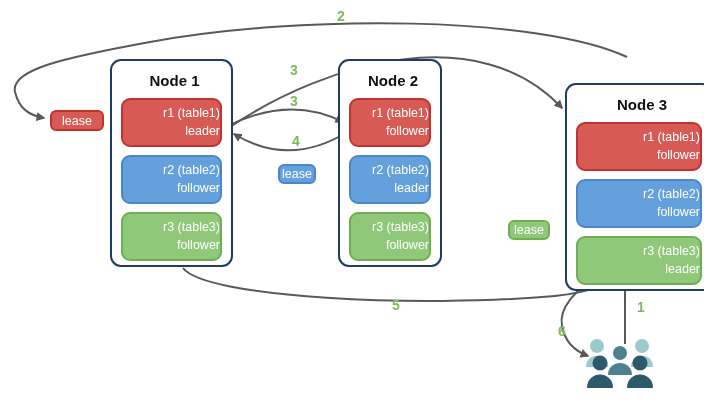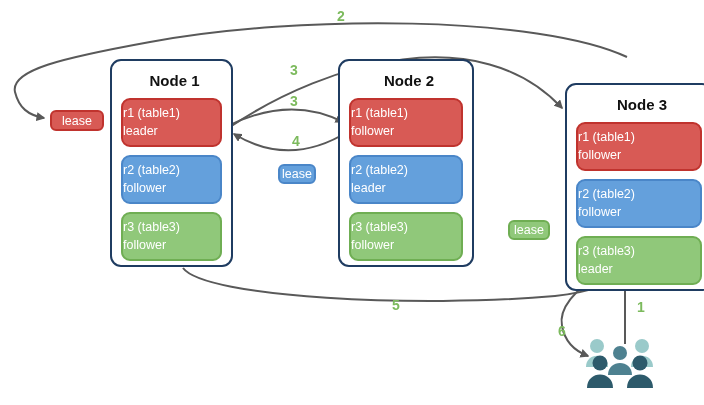--- a/index.html
+++ b/index.html
@@ -12,21 +12,21 @@
   .arrowhead{fill:var(--arrow);}
   .node{
     position:absolute;top:59px;height:208px;box-sizing:border-box;
     background:#fff;border:2px solid var(--node-border);border-radius:11px;
     text-align:center;
   }
   .node-title{margin-top:11px;font-weight:bold;font-size:15px;color:#111;padding-left:6px;}
   .replica{
     position:absolute;left:9px;right:9px;height:49px;box-sizing:border-box;
     border:2px solid;border-radius:9px;color:#fff;font-size:12.5px;line-height:1.4;
-    display:flex;flex-direction:column;justify-content:center;text-align:left;
+    display:flex;flex-direction:column;justify-content:center;text-align:right;
   }
   .replica.pos1{top:37px}.replica.pos2{top:94px}.replica.pos3{top:151px}
   .replica.red{background:var(--red);border-color:var(--red-border);}
   .replica.blue{background:var(--blue);border-color:var(--blue-border);}
   .replica.green{background:var(--green);border-color:var(--green-border);}
   .lease{
     position:absolute;box-sizing:border-box;border:2px solid;border-radius:6px;
     color:#fff;font-size:12.5px;text-align:center;
     display:flex;align-items:center;justify-content:center;
   }
@@ -70,21 +70,21 @@
     <div class="replica blue pos2">
       <span>r2 (table2)</span>
       <span>follower</span>
     </div>
     <div class="replica green pos3">
       <span>r3 (table3)</span>
       <span>follower</span>
     </div>
   </div>
 
-  <div class="node" style="left:338px;width:136px;">
+  <div class="node" style="left:338px;width:104px;">
     <div class="node-title">Node 2</div>
     <div class="replica red pos1">
       <span>r1 (table1)</span>
       <span>follower</span>
     </div>
     <div class="replica blue pos2">
       <span>r2 (table2)</span>
       <span>leader</span>
     </div>
     <div class="replica green pos3">

